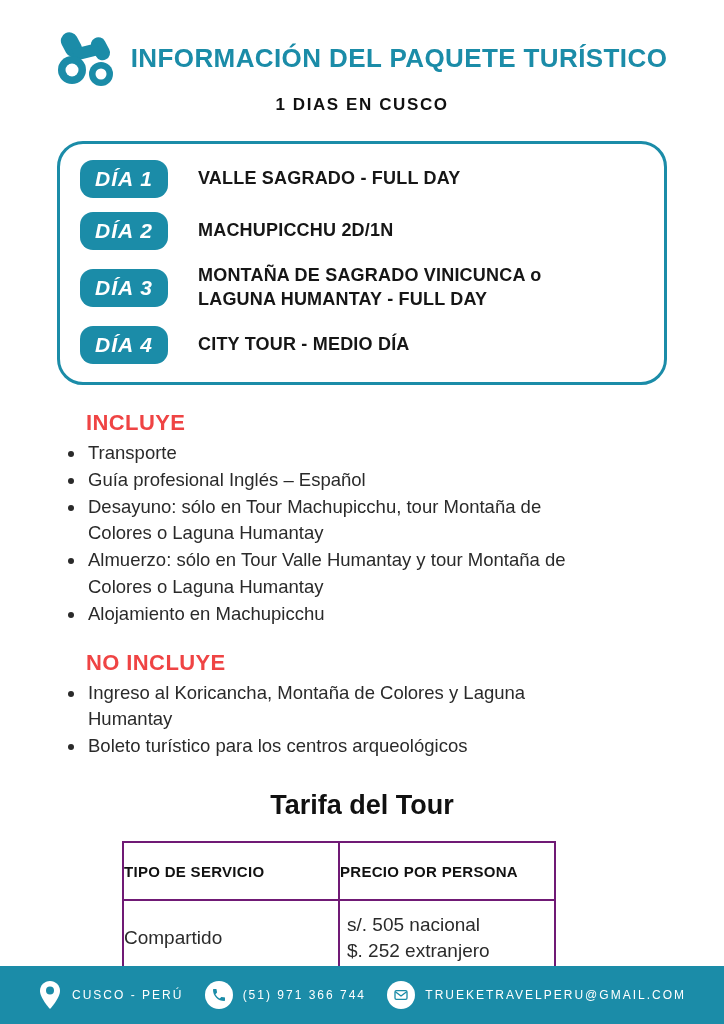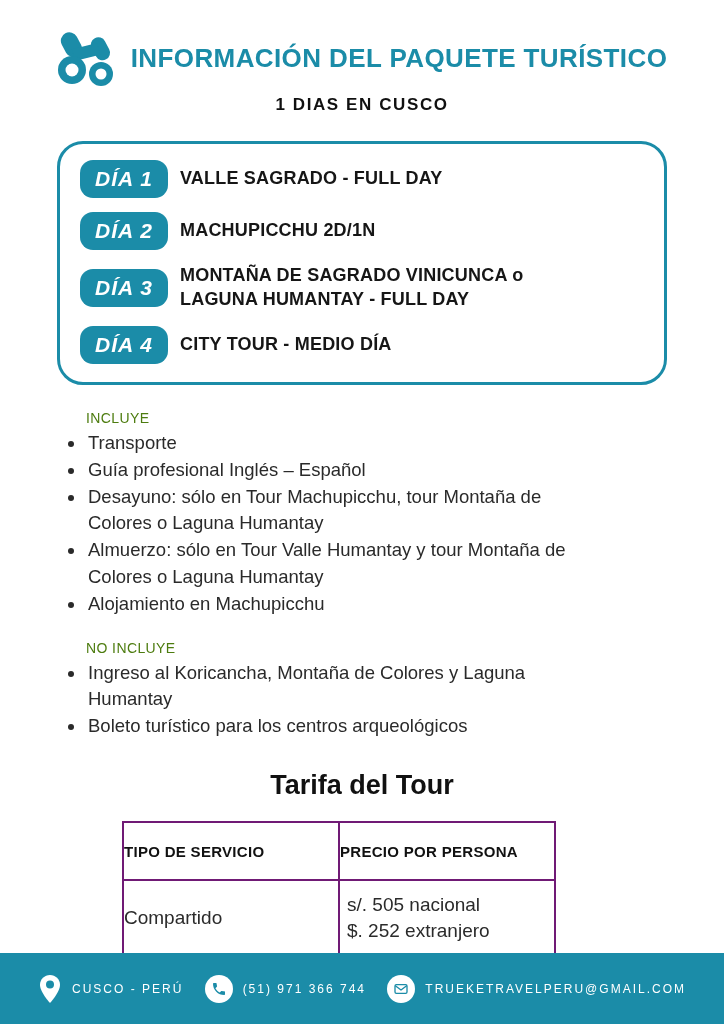--- a/index.html
+++ b/index.html
@@ -31,40 +31,40 @@
     color: #101010;
   }
 
   
   .itinerary-box {
     width: 610px; margin: 26px auto 0;
     border: 3.5px solid var(--accent);
     border-radius: 26px;
     padding: 16px 18px 16px 20px;
   }
-  .day-row { display: flex; align-items: center; gap: 12px; margin-bottom: 14px; }
+  .day-row { display: flex; align-items: center; gap: 30px; margin-bottom: 14px; }
   .day-row:last-child { margin-bottom: 2px; }
   .day-badge {
     flex-shrink: 0;
     width: 88px; padding: 7px 0;
     background: var(--accent); color: #ffffff;
     border-radius: 13px;
     text-align: center;
     font-size: 21px; font-weight: bold; font-style: italic;
     letter-spacing: 1px;
   }
   .day-title {
     font-size: 18px; font-weight: bold; color: #161616;
     line-height: 1.33; letter-spacing: 0.2px;
   }
 
   
   .section-heading {
     margin: 25px 0 4px 86px;
-    font-size: 14px; font-weight: normal; color: #4d7c0f;
+    font-size: 22px; font-weight: bold; color: #ef4444;
     letter-spacing: 0.4px;
   }
   .section-heading.tight { margin-top: 22px; }
   ul.bullets {
     width: 606px;
     padding-left: 86px;
     list-style: disc outside;
     color: #2a2a2a;
   }
   ul.bullets li {
@@ -93,21 +93,21 @@
   }
   .price-table td {
     height: 76px;
     font-size: 19px; color: #2b2b2b; font-weight: normal;
   }
   .price-lines div { line-height: 1.35; margin-left: 7px; }
 
   
   .footer {
     position: absolute; left: 0; bottom: 0;
-    width: 100%; height: 71px;
+    width: 100%; height: 58px;
     background: var(--accent);
     display: flex; align-items: center; justify-content: space-between;
     padding: 0 38px;
     color: #ffffff;
   }
   .footer-item { display: flex; align-items: center; gap: 10px; }
   .footer-label { font-size: 12px; letter-spacing: 2px; white-space: nowrap; }
   .icon-circle {
     width: 28px; height: 28px; border-radius: 50%;
     background: #ffffff;

